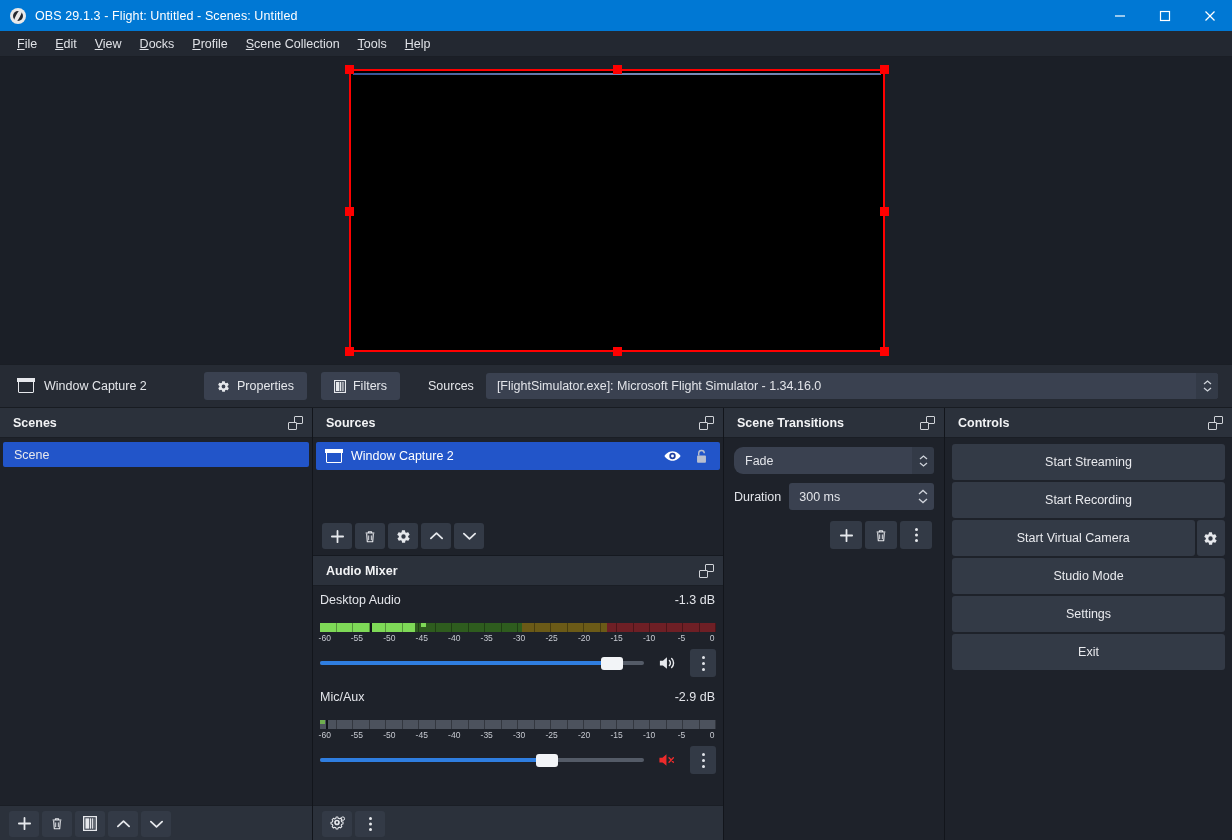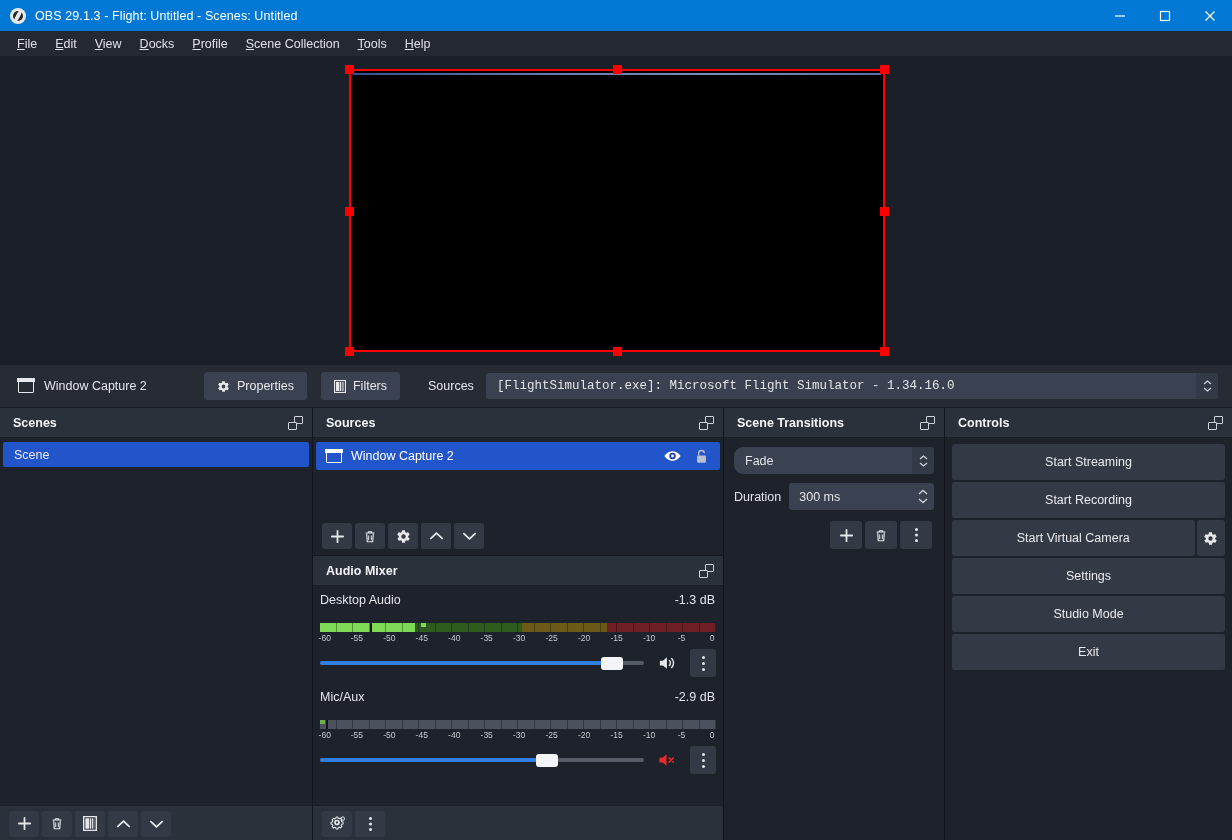--- a/index.html
+++ b/index.html
@@ -110,21 +110,20 @@
     height: 28px; background: #3a4150; border: none; border-radius: 3px;
     color: #e6e8ec; font-size: 12.5px; font-family: inherit;
     display: inline-flex; align-items: center; gap: 7px;
     padding: 0 13px; cursor: pointer; margin-right: 14px;
   }
   .win-label { font-size: 12.5px; color: #e4e6ea; margin: 0 12px 0 14px; }
   .combo {
     flex: 1; height: 26px; background: #3a4150; border-radius: 3px;
     display: flex; align-items: center; position: relative;
     margin-right: 4px;
-    font-family: Liberation Mono, monospace;
   }
   .combo .combo-text {
     font-size: 12.5px; color: #e2e4e9; padding-left: 11px;
     white-space: nowrap; overflow: hidden; flex: 1;
   }
   .combo .combo-arrows {
     width: 22px; height: 26px; background: #333a47; border-radius: 0 3px 3px 0;
     display: flex; flex-direction: column; align-items: center; justify-content: center;
     gap: 2px; flex: none;
   }
@@ -750,19 +749,19 @@
       <button class="ctrl-btn">Start Streaming</button>
       <button class="ctrl-btn">Start Recording</button>
       <div class="ctrl-row">
         <button class="ctrl-btn">Start Virtual Camera</button>
         <button class="gear-btn">
           <svg width="15" height="15" viewBox="0 0 24 24" fill="#e6e8ec">
               <path d="M19.4 13a7.8 7.8 0 000-2l2.1-1.6a.5.5 0 00.1-.6l-2-3.5a.5.5 0 00-.6-.2l-2.5 1a7.6 7.6 0 00-1.7-1l-.4-2.6a.5.5 0 00-.5-.4h-4a.5.5 0 00-.5.4l-.4 2.6c-.6.3-1.2.6-1.7 1l-2.5-1a.5.5 0 00-.6.2l-2 3.5a.5.5 0 00.1.6L4.6 11a7.8 7.8 0 000 2l-2.1 1.6a.5.5 0 00-.1.6l2 3.5c.1.2.4.3.6.2l2.5-1c.5.4 1.1.7 1.7 1l.4 2.6c0 .2.2.4.5.4h4c.3 0 .5-.2.5-.4l.4-2.6c.6-.3 1.2-.6 1.7-1l2.5 1c.2.1.5 0 .6-.2l2-3.5a.5.5 0 00-.1-.6L19.4 13zM12 15.5A3.5 3.5 0 1112 8.5a3.5 3.5 0 010 7z"></path>
             </svg>
         </button>
       </div>
+      <button class="ctrl-btn">Studio Mode</button>
       <button class="ctrl-btn">Settings</button>
-      <button class="ctrl-btn">Studio Mode</button>
       <button class="ctrl-btn">Exit</button>
     </div>
   </div>
 
 </div>
 
 </body></html>

